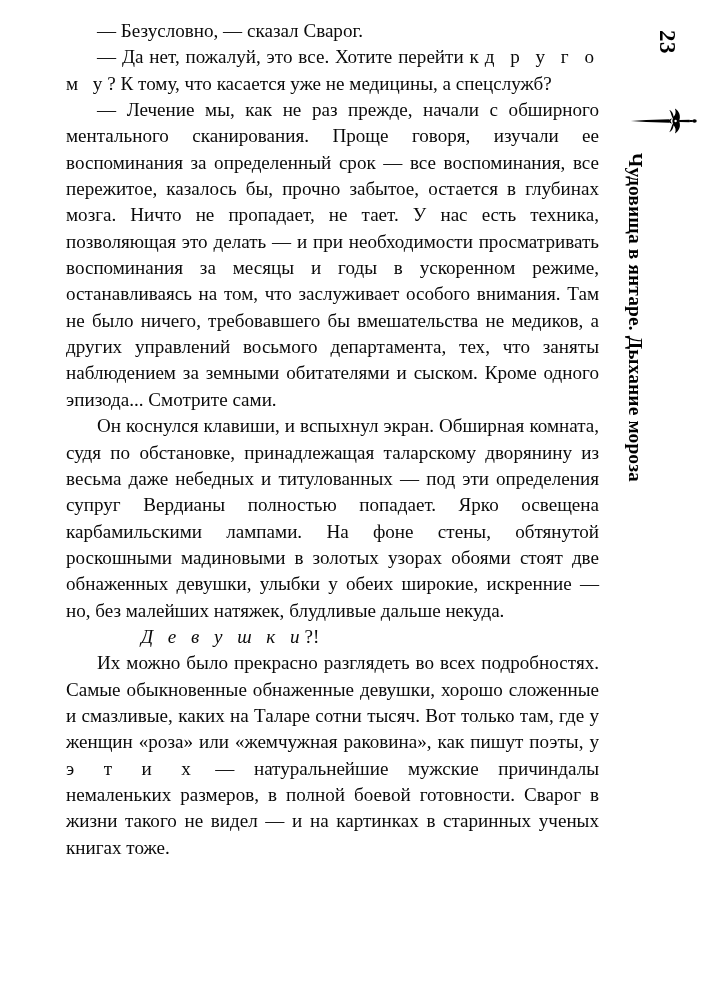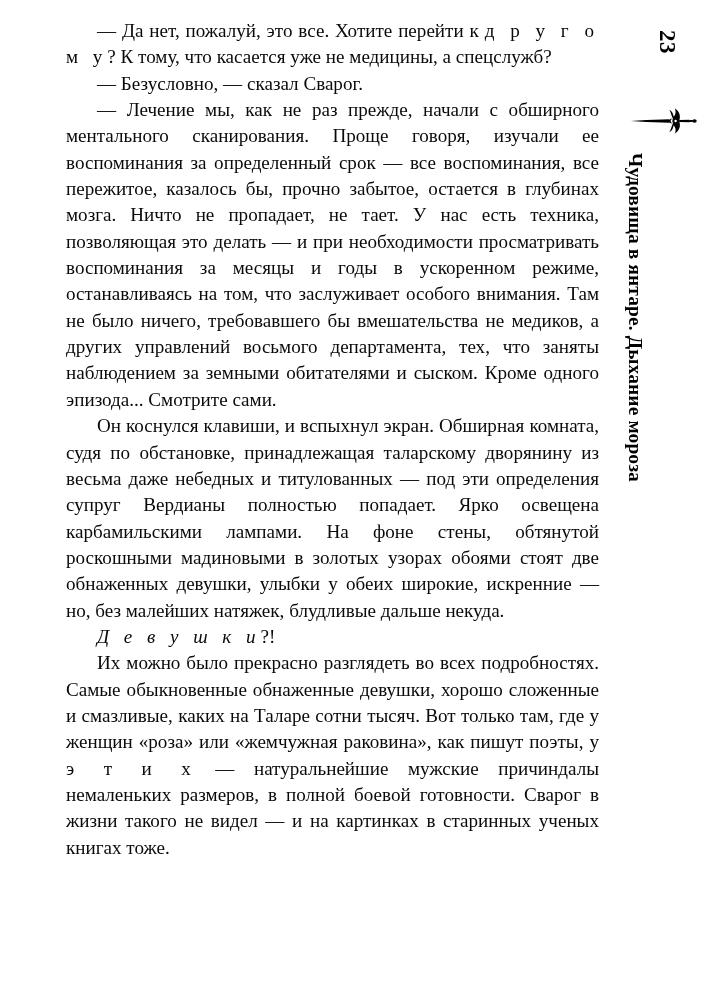--- a/index.html
+++ b/index.html
@@ -45,20 +45,21 @@
 
   
   #text-column p { text-align-last: left; }
 
   .spaced {
     letter-spacing: 0.26em;
   }
   .spaced-italic {
     font-style: italic;
     letter-spacing: 0.26em;
+    margin-left: 44px;
   }
 
   
   #margin-rail {
     position: absolute;
     right: 0;
     top: 0;
     width: 112px;
     height: 1000px;
   }
@@ -110,22 +111,22 @@
     white-space: nowrap;
     color: #000;
   }
 </style>
 </head>
 <body>
 
 <div id="page">
 
   <div id="text-column">
+      <p><span>— Безусловно, — сказал Сварог.</span></p>
       <p><span>— Да нет, пожалуй, это все. Хотите перейти к </span><span class="spaced">д р у г о м у</span><span>? К тому, что касается уже не медицины, а спецслужб?</span></p>
-      <p><span>— Безусловно, — сказал Сварог.</span></p>
       <p><span>— Лечение мы, как не раз прежде, начали с обширного ментального сканирования. Проще говоря, изучали ее воспоминания за определенный срок — все воспоминания, все пережитое, казалось бы, прочно забытое, остается в глубинах мозга. Ничто не пропадает, не тает. У нас есть техника, позволяющая это делать — и при необходимости просматривать воспоминания за месяцы и годы в ускоренном режиме, останавливаясь на том, что заслуживает особого внимания. Там не было ничего, требовавшего бы вмешательства не медиков, а других управлений восьмого департамента, тех, что заняты наблюдением за земными обитателями и сыском. Кроме одного эпизода... Смотрите сами.</span></p>
       <p><span>Он коснулся клавиши, и вспыхнул экран. Обширная комната, судя по обстановке, принадлежащая таларскому дворянину из весьма даже небедных и титулованных — под эти определения супруг Вердианы полностью попадает. Ярко освещена карбамильскими лампами. На фоне стены, обтянутой роскошными мадиновыми в золотых узорах обоями стоят две обнаженных девушки, улыбки у обеих широкие, искренние — но, без малейших натяжек, блудливые дальше некуда.</span></p>
       <p><span class="spaced-italic">Д е в у ш к и</span><span>?!</span></p>
       <p><span>Их можно было прекрасно разглядеть во всех подробностях. Самые обыкновенные обнаженные девушки, хорошо сложенные и смазливые, каких на Таларе сотни тысяч. Вот только там, где у женщин «роза» или «жемчужная раковина», как пишут поэты, у </span><span class="spaced">э т и х</span><span> — натуральнейшие мужские причиндалы немаленьких размеров, в полной боевой готовности. Сварог в жизни такого не видел — и на картинках в старинных ученых книгах тоже.</span></p>
     </div>
 
   <div id="margin-rail">
 
     <div id="folio">23</div>
 

